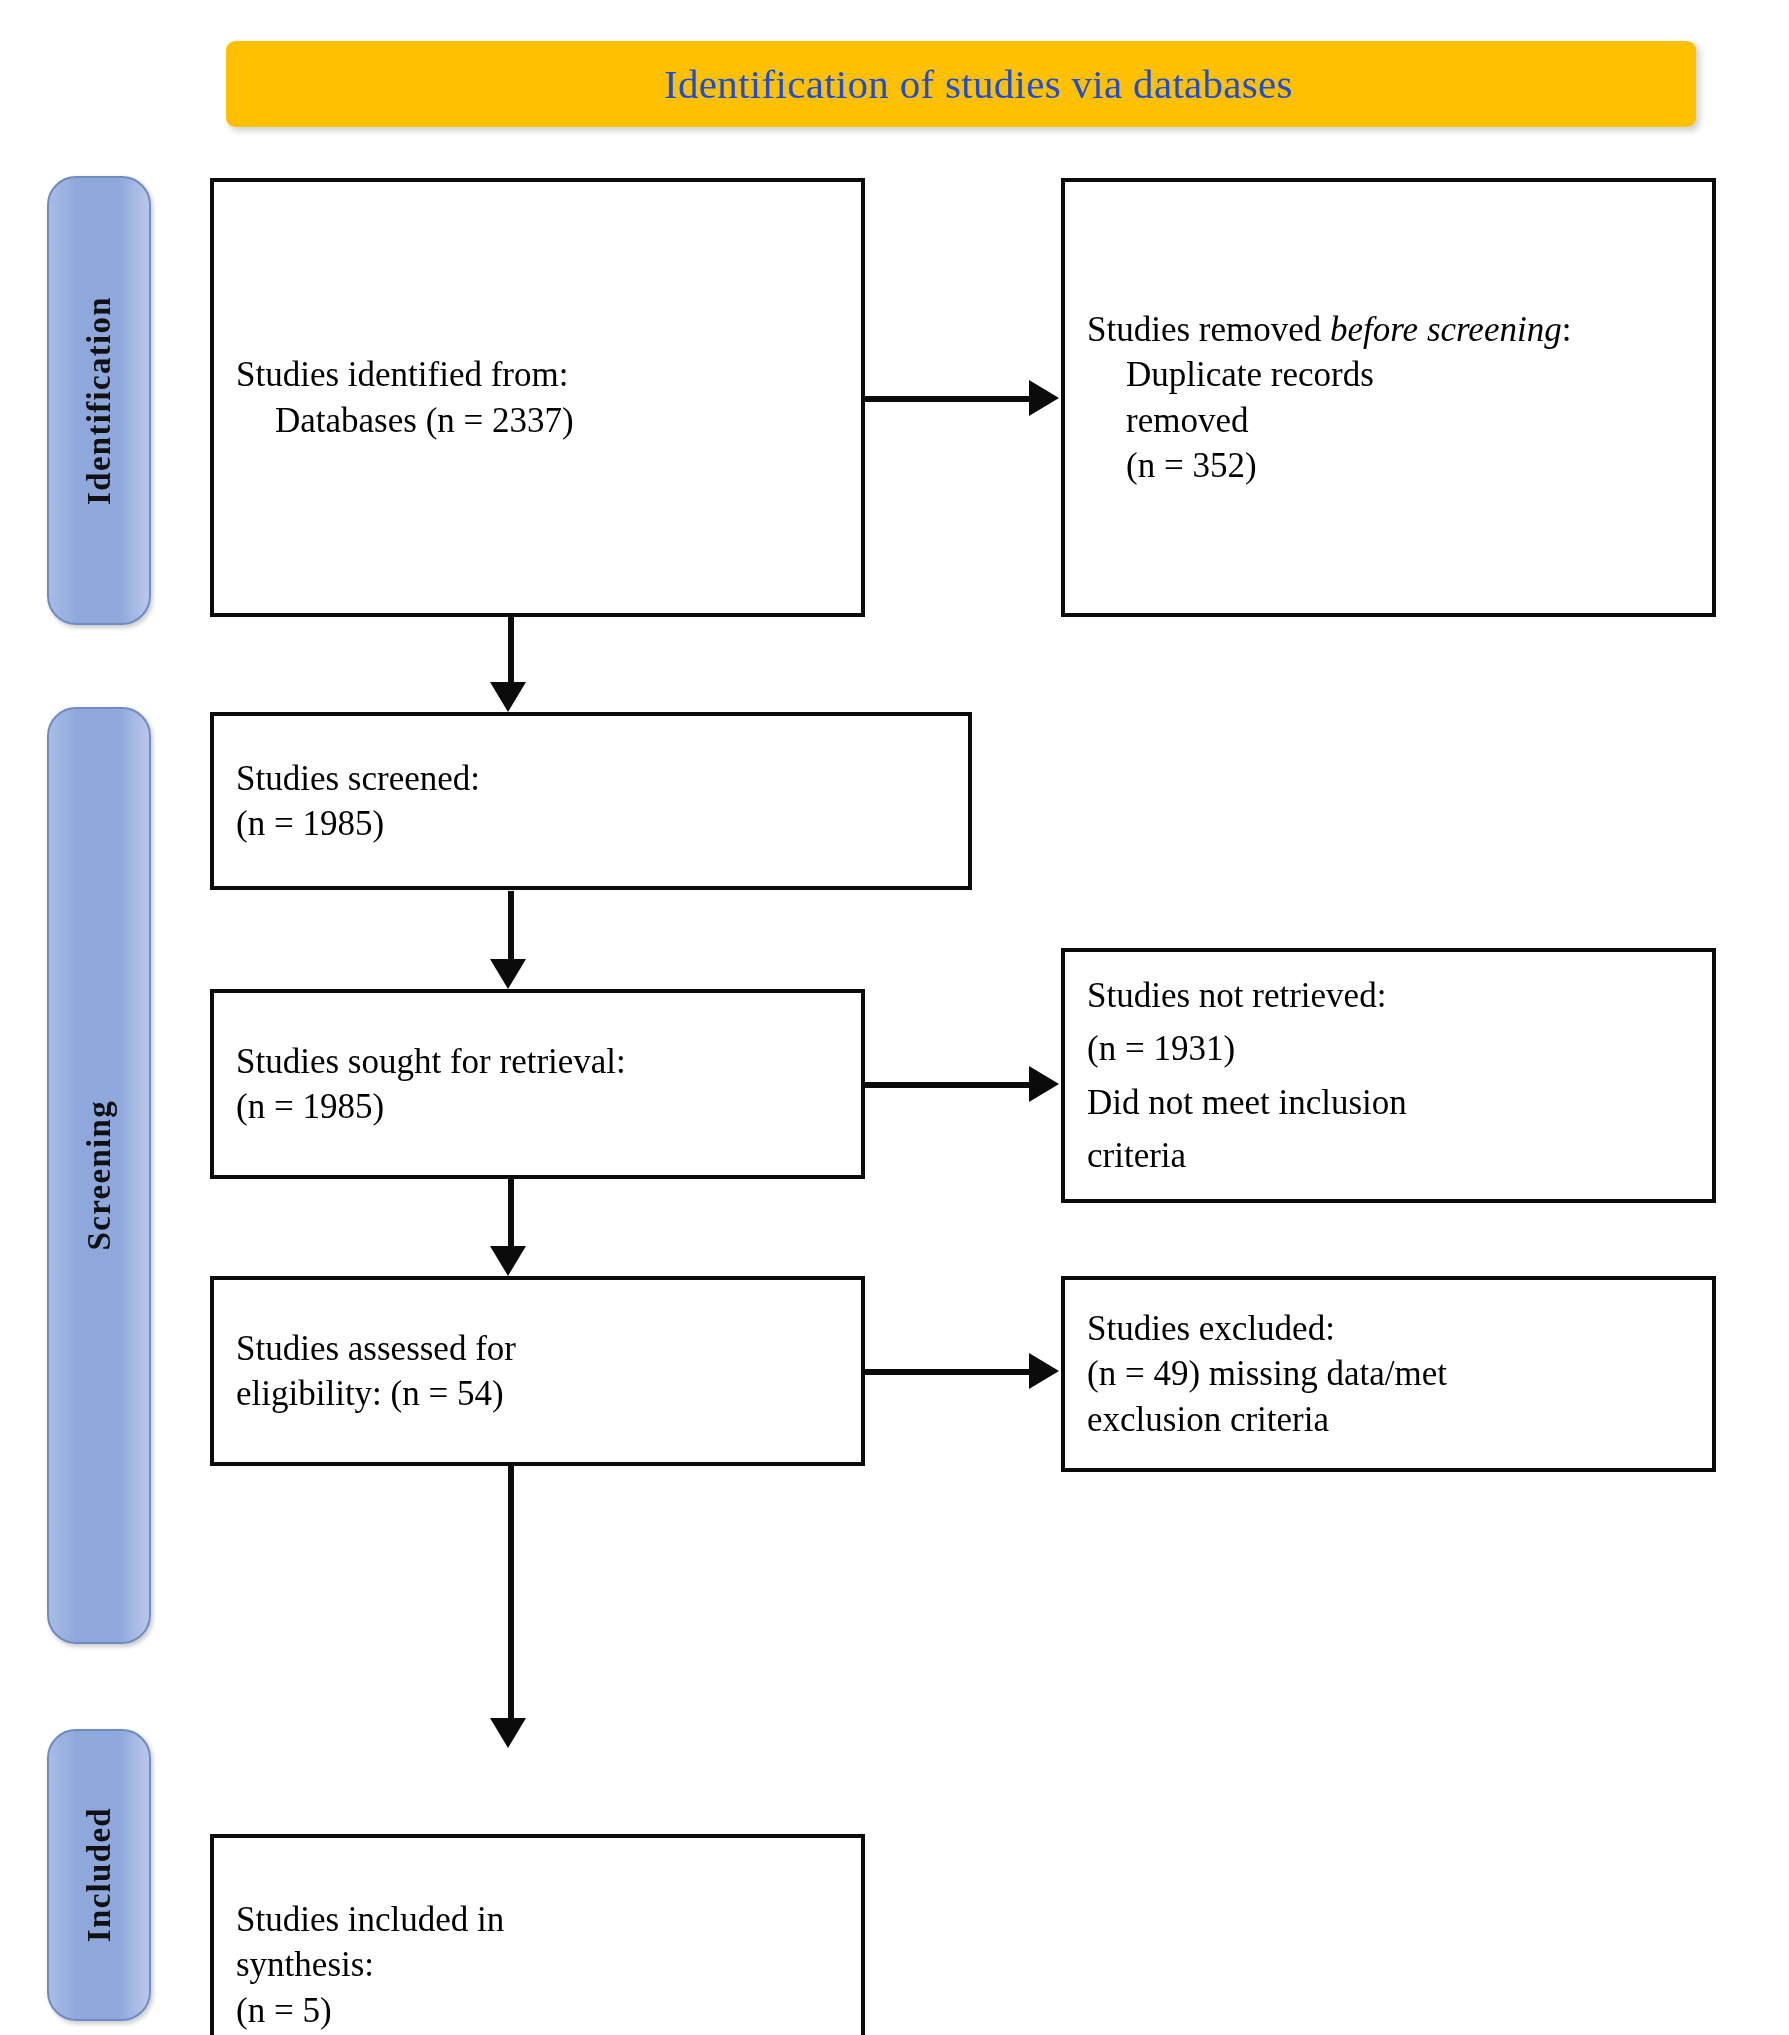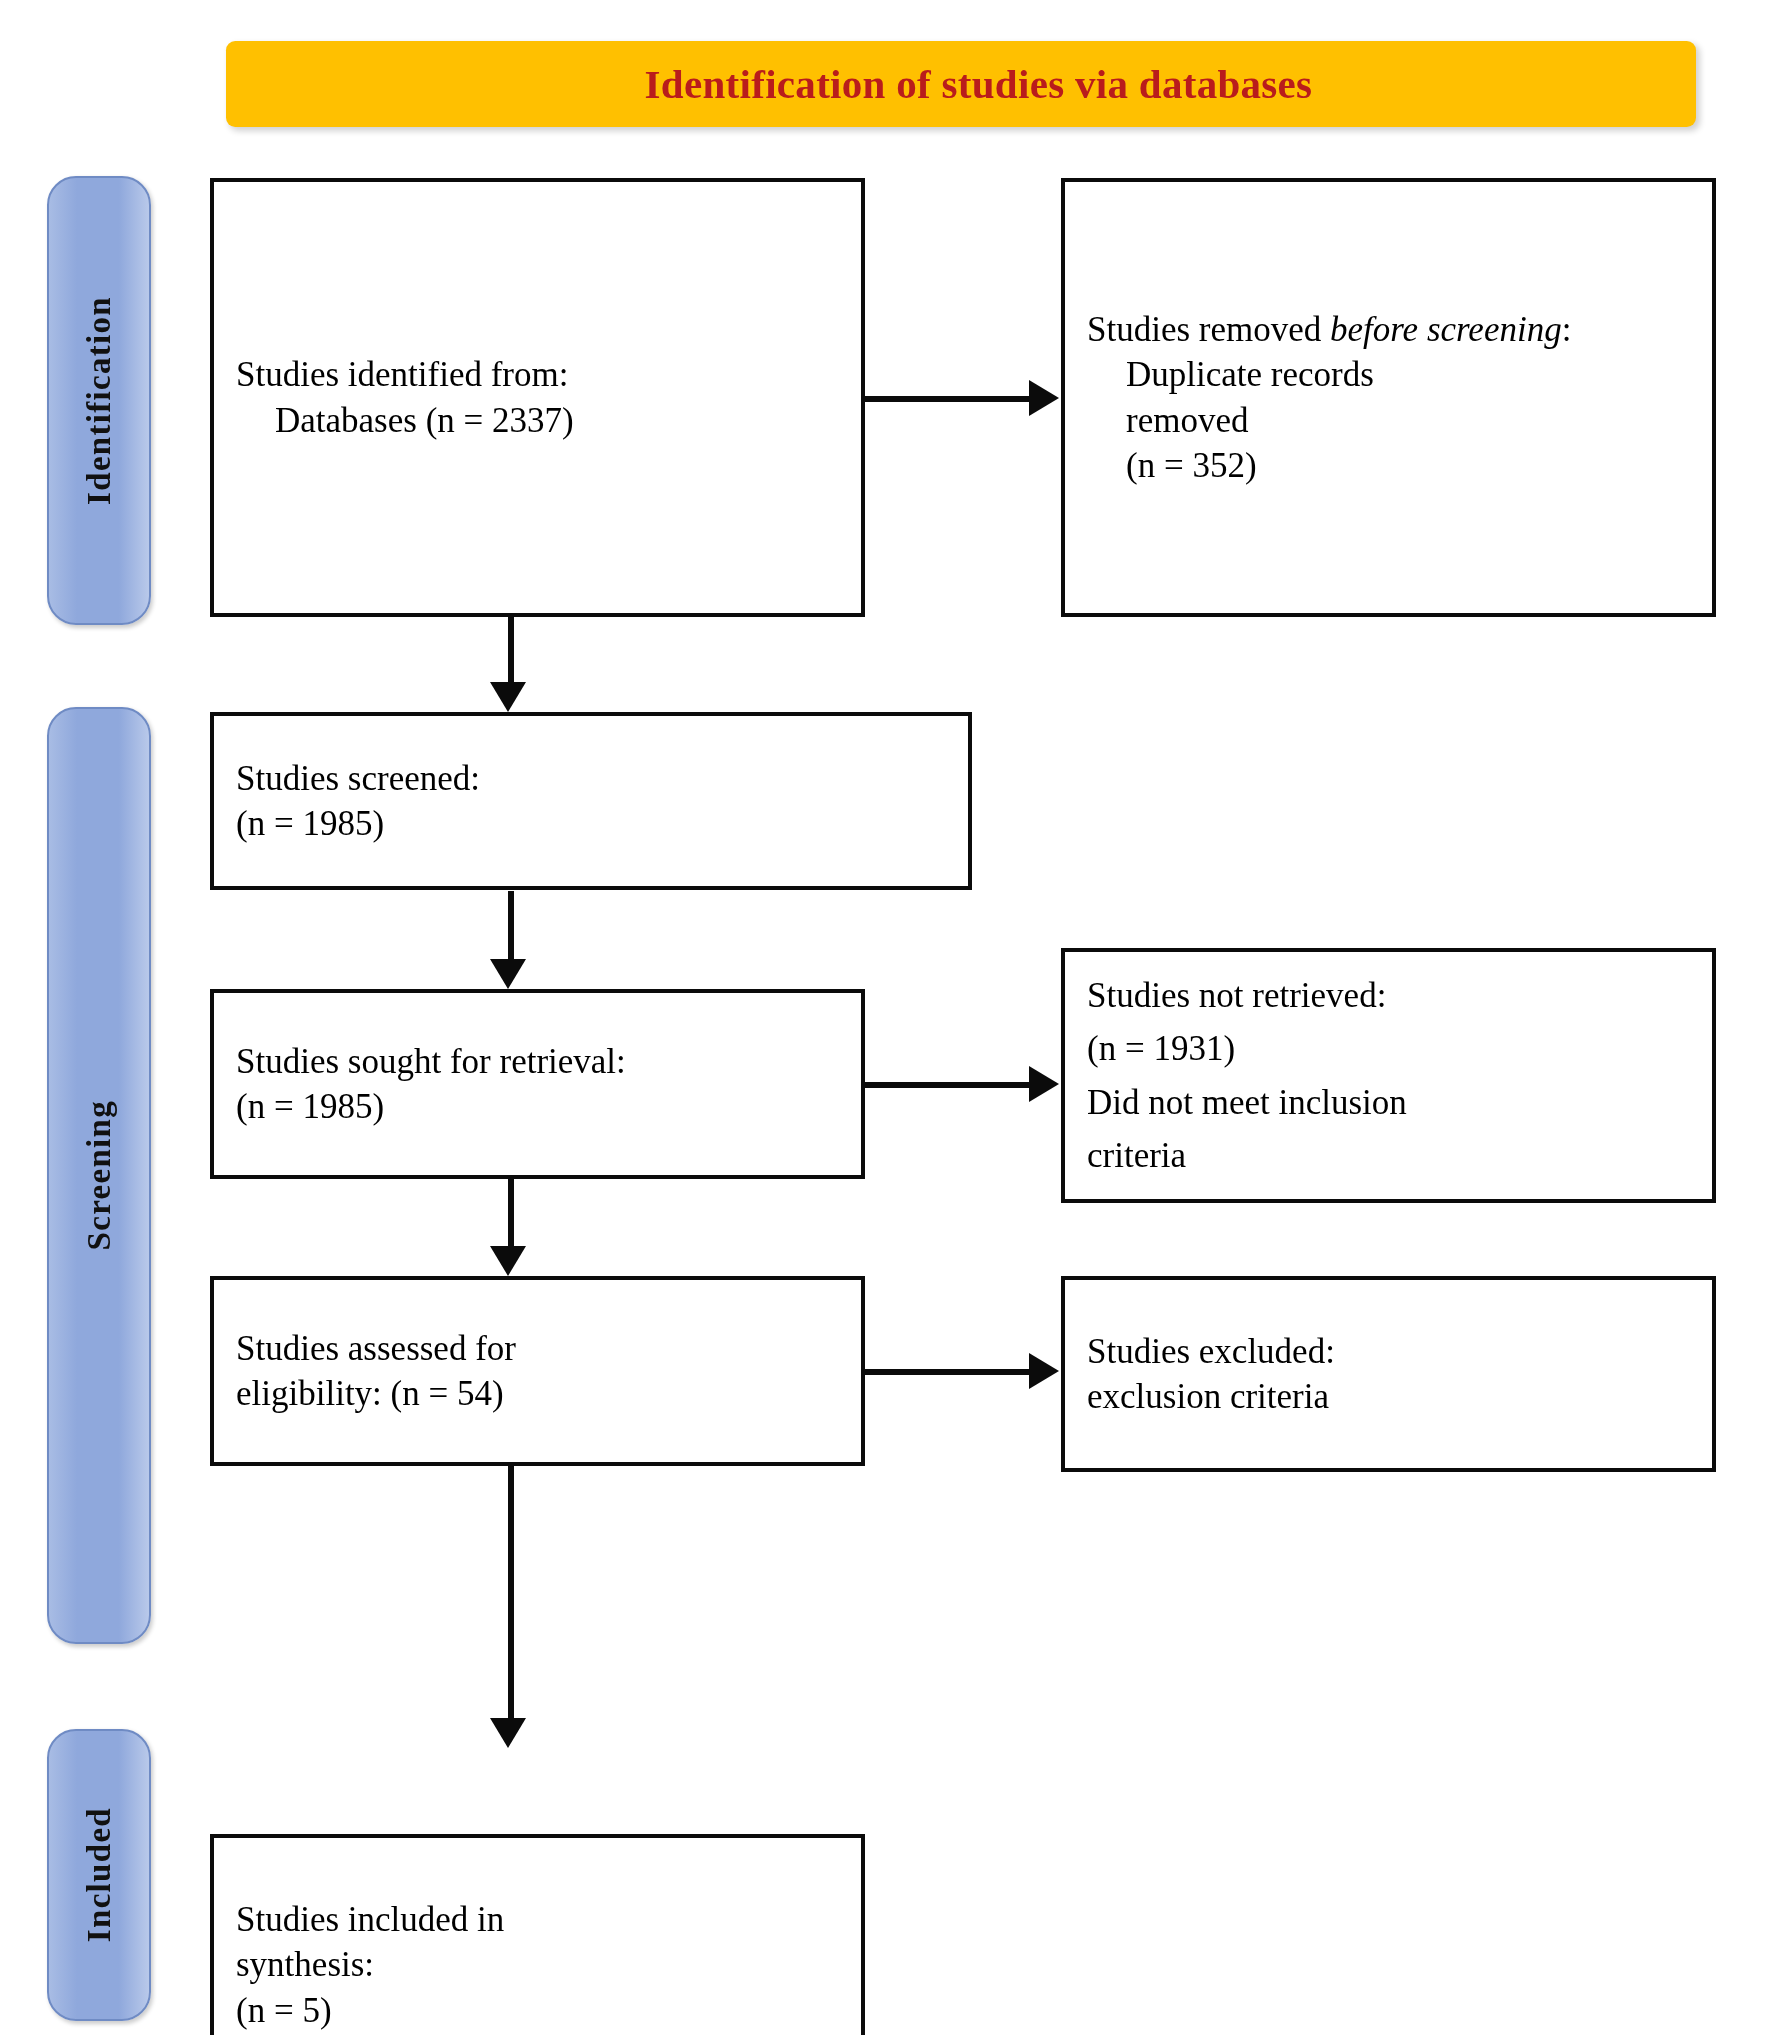--- a/index.html
+++ b/index.html
@@ -20,23 +20,23 @@
     position:absolute;
     left:226px; top:41px;
     width:1470px; height:86px;
     background:#FFC000;
     border-radius:9.2px;
     box-shadow:3.9px 3.9px 6.5px rgba(0,0,0,0.18);
     display:flex; align-items:center; justify-content:center;
   }
   .banner-text{
     font-size:41px;
-    font-weight:bold;
+    font-weight:normal;
     letter-spacing:0.3px;
-    color:#b91c1c;
+    color:#1d4ed8;
     text-align:center;
     white-space:nowrap;
     margin-left:35px;
   }
 
   
   .rail{
     position:absolute;
     width:100px;
     background:linear-gradient(to right,#a8bce4 0%,#8fa8dc 28%,#8fa8dc 70%,#b9c9ea 100%);
@@ -184,20 +184,21 @@
     <p>criteria</p>
   </div>
 
   <div class="box" id="box-assessed">
     <p class="b">Studies assessed for</p>
     <p><span class="b">eligibility:</span><span> (n = 54)</span></p>
   </div>
 
   <div class="box" id="box-excluded">
     <p class="b">Studies excluded:</p>
+    <p>(n = 49) missing data/met</p>
     <p>exclusion criteria</p>
   </div>
 
   <div class="box" id="box-included">
     <p class="b">Studies included in</p>
     <p class="b">synthesis:</p>
     <p>(n = 5)</p>
   </div>
 
   <div class="vline" id="v1"></div>

